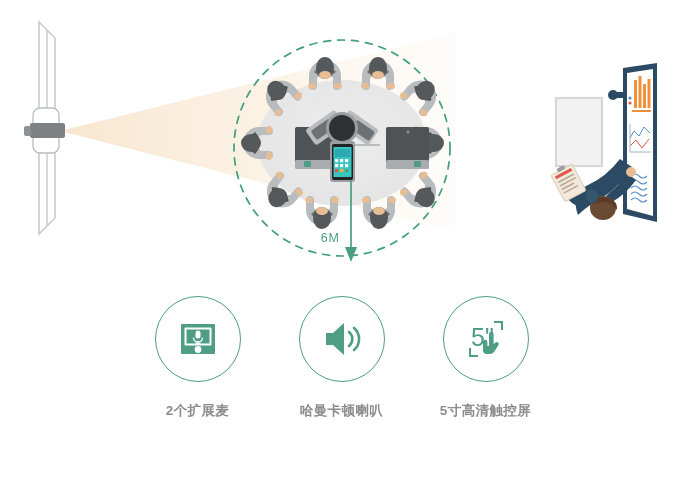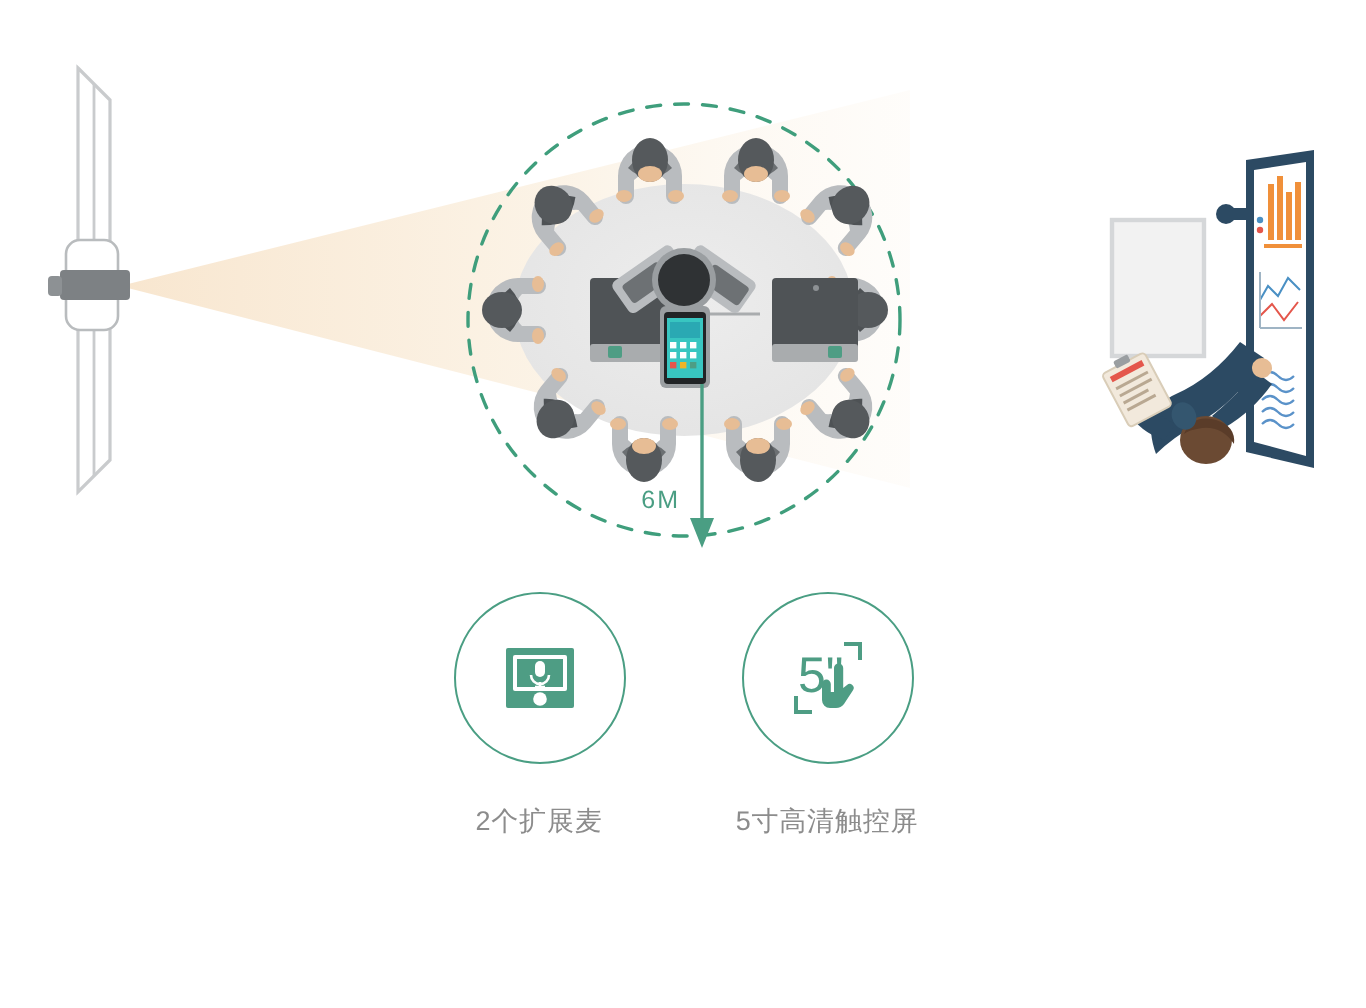--- a/index.html
+++ b/index.html
@@ -6,21 +6,21 @@
   body{
     width:683px;height:504px;
     background:#ffffff;
     font-family:"Liberation Sans","DejaVu Sans",sans-serif;
     overflow:hidden;
     position:relative;
   }
   #stage{position:relative;width:683px;height:504px;}
 
   
-  #scene{position:absolute;left:0;top:12px;width:680px;height:290px;}
+  #scene{position:absolute;left:0;top:0;width:680px;height:290px;}
 
   
   #features{
     position:absolute;left:0;top:296px;width:683px;height:150px;
     display:flex;justify-content:center;align-items:flex-start;
     gap:44px;
   }
   .feature{
     width:100px;
     display:flex;flex-direction:column;align-items:center;
@@ -32,20 +32,21 @@
     display:flex;align-items:center;justify-content:center;
     box-sizing:border-box;
   }
   .feature-label{
     margin-top:22px;
     font-size:13.5px;
     color:#8c8c8c;
     white-space:nowrap;
     letter-spacing:.4px;
     line-height:1;
+    font-weight:bold;
   }
   .feature-icon{display:block;}
 </style>
 </head>
 <body>
 
 <div id="stage">
 
   <div id="scene">
     <svg width="683" height="290" viewBox="0 0 683 290">
@@ -308,20 +309,30 @@
           <path d="M17.5,20.5 a4.5,4.5 0 0 0 9,0" fill="none" stroke="#ffffff" stroke-width="1.3"></path>
           <line x1="22" y1="24" x2="22" y2="26.5" stroke="#ffffff" stroke-width="1.3"></line>
           <line x1="19.5" y1="26.5" x2="24.5" y2="26.5" stroke="#ffffff" stroke-width="1.3"></line>
           <circle cx="22" cy="32.5" r="3.4" fill="#ffffff"></circle>
         </svg>
       </div>
       <div class="feature-label">2个扩展麦</div>
     </div>
 
 
+    <div class="feature">
+      <div class="feature-circle">
+        <svg class="feature-icon" width="44" height="44" viewBox="0 0 44 44">
+          <path d="M6,16 L13,16 L24,6 L24,38 L13,28 L6,28 Z" fill="#4e9d84"></path>
+          <path d="M29,15 a9,9 0 0 1 0,14" fill="none" stroke="#4e9d84" stroke-width="2.6" stroke-linecap="round"></path>
+          <path d="M34,11 a14.5,14.5 0 0 1 0,22" fill="none" stroke="#4e9d84" stroke-width="2.6" stroke-linecap="round"></path>
+        </svg>
+      </div>
+      <div class="feature-label">哈曼卡顿喇叭</div>
+    </div>
 
     <div class="feature">
       <div class="feature-circle">
         <svg class="feature-icon" width="46" height="46" viewBox="0 0 46 46">
 
           <g stroke="#4e9d84" stroke-width="2" fill="none" stroke-linecap="square">
             <path d="M32,6 L39,6 L39,13"></path>
             <path d="M14,40 L7,40 L7,33"></path>
           </g>
 

